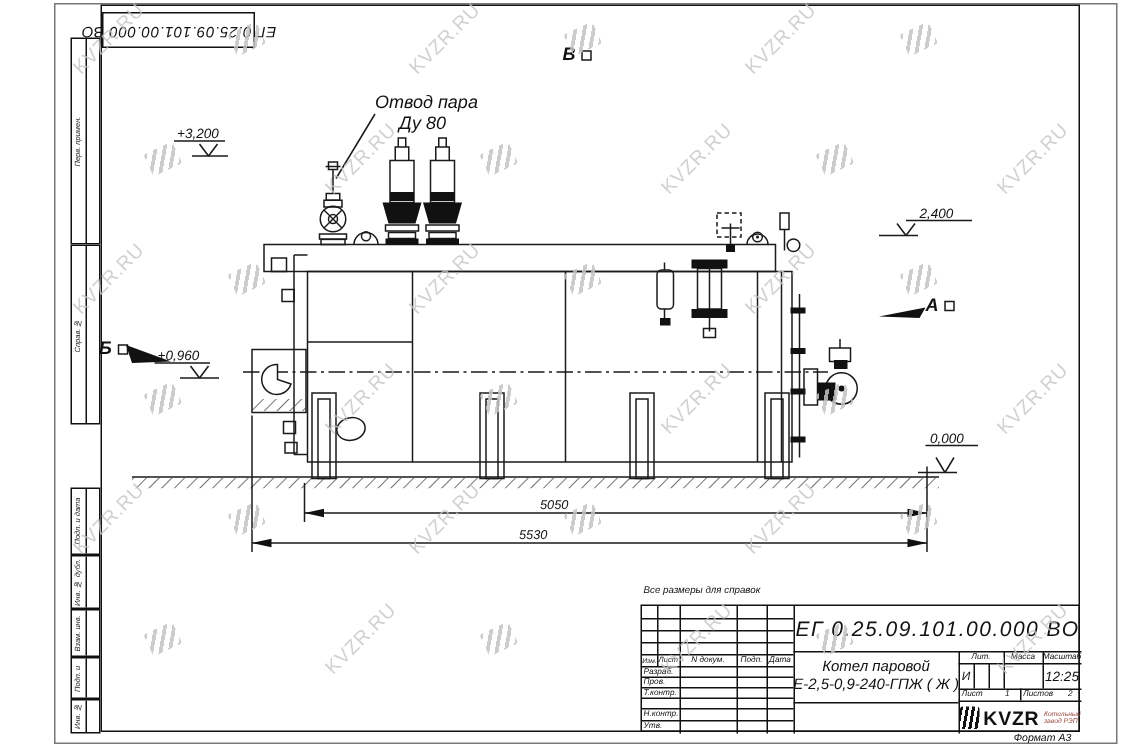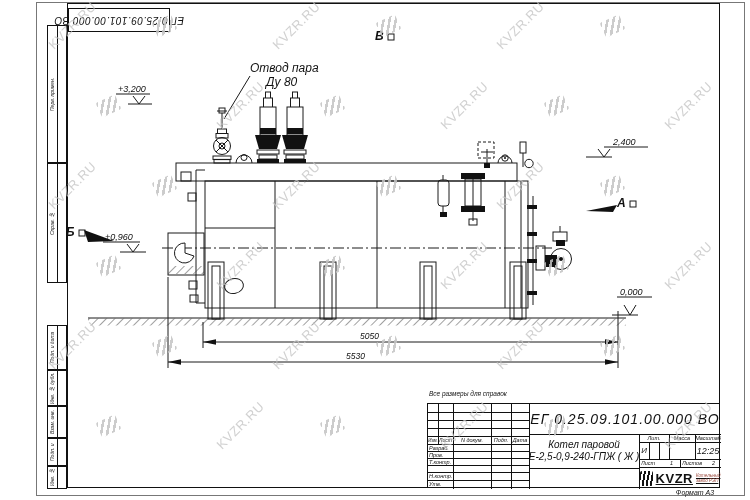--- a/index.html
+++ b/index.html
@@ -345,21 +345,21 @@
     <div class="cell lbl" style="left:241px;top:30px;width:26px;height:8px;">Масса</div>
     <div class="cell lbl" style="left:267px;top:30px;width:26px;height:8px;">Масштаб</div>
     <div class="cell" style="left:211px;top:38px;width:10px;height:17px;font-size:8px;">И</div>
     <div class="cell" style="left:267px;top:38px;width:26px;height:17px;font-size:9px;">12:25</div>
 
     <div class="cell lbl" style="left:213px;top:55px;width:22px;height:8px;justify-content:flex-start;">Лист</div>
     <div class="cell lbl" style="left:237px;top:55px;width:13px;height:8px;">1</div>
     <div class="cell lbl" style="left:254px;top:55px;width:24px;height:8px;justify-content:flex-start;">Листов</div>
     <div class="cell lbl" style="left:280px;top:55px;width:11px;height:8px;">2</div>
 
-    <div class="cell logo" style="left:211px;top:63px;width:82px;height:22px;text-decoration:underline;">
+    <div class="cell logo" style="left:211px;top:63px;width:82px;height:22px;">
       <span class="logomark"></span>
       <span class="logoname">KVZR</span>
       <span class="logosub">
         <span>Котельный</span>
         <span>завод РЭП</span>
       </span>
     </div>
   </div>
 
   <div class="format">Формат А3</div>

